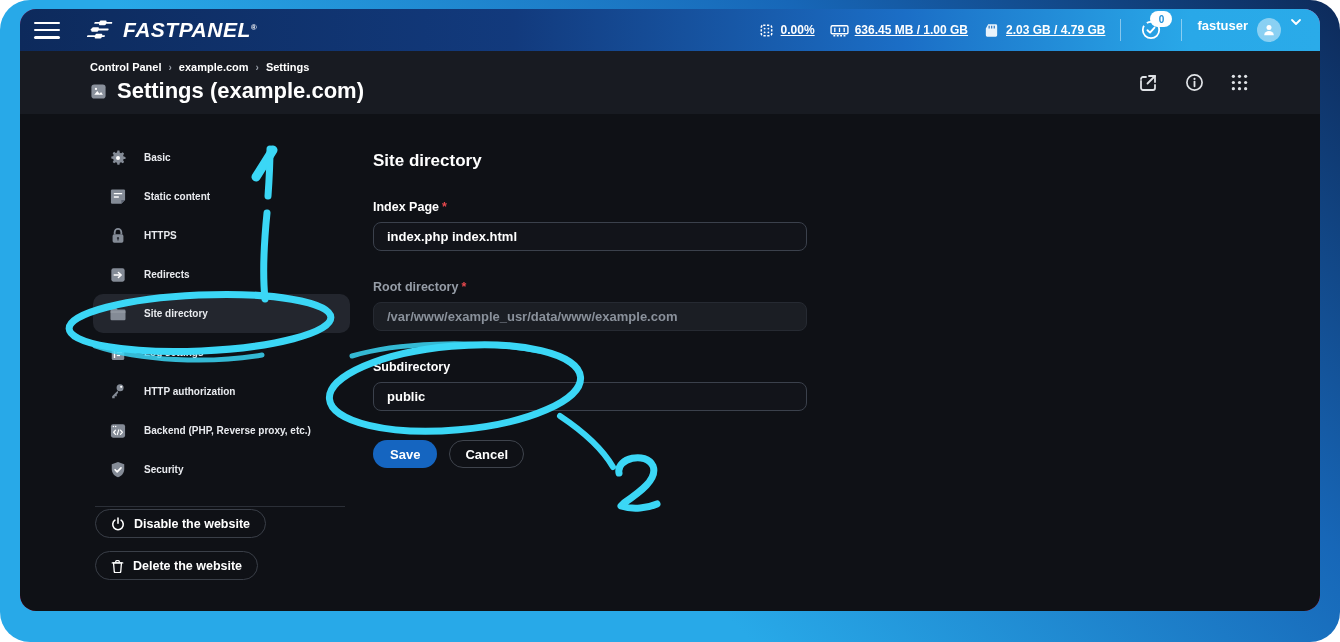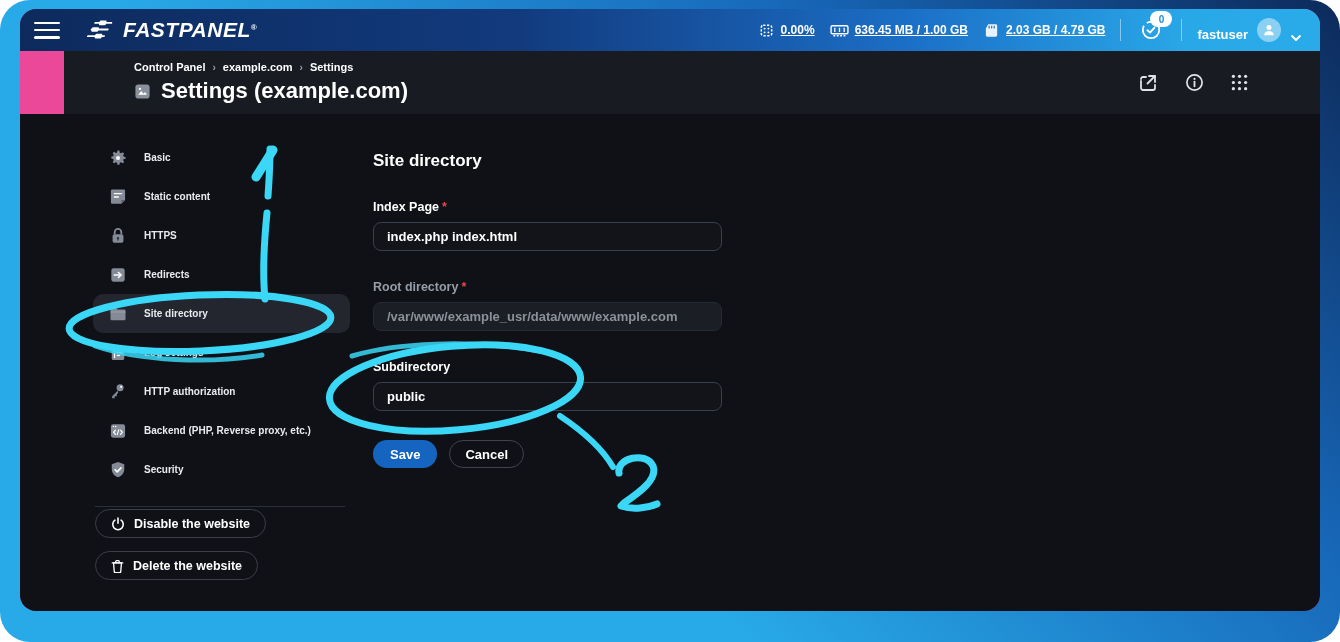--- a/index.html
+++ b/index.html
@@ -18,26 +18,26 @@
   .logo{display:flex;align-items:flex-start;gap:8px;margin-left:27px;color:#fff;}
   .logo-text{font-size:21px;font-weight:800;font-style:italic;letter-spacing:.5px;line-height:20px;}
   .logo-reg{font-size:8px;font-weight:700;vertical-align:top;position:relative;top:-2px;}
   .top-right{margin-left:auto;display:flex;align-items:center;color:#fff;}
   .stat{display:flex;align-items:center;gap:6px;font-size:12px;font-weight:700;margin-left:15px;text-decoration:underline;}
   .stat:first-child{margin-left:0;}
   .tb-div{width:1px;height:22px;background:rgba(255,255,255,.45);margin:0 15px;}
   .bell-wrap{position:relative;width:30px;height:30px;display:flex;align-items:center;justify-content:center;cursor:pointer;}
   .badge{position:absolute;top:-4px;right:-6px;min-width:16px;height:16px;border-radius:9px;background:#fff;
          color:#1d8ed8;font-size:10px;font-weight:800;display:flex;align-items:center;justify-content:center;padding:0 3px;}
-  .user{display:flex;align-items:flex-end;gap:9px;font-size:13px;font-weight:700;cursor:pointer;}
+  .user{display:flex;align-items:flex-start;gap:9px;font-size:13px;font-weight:700;cursor:pointer;}
   .avatar{width:24px;height:24px;border-radius:50%;background:rgba(255,255,255,.45);
           display:flex;align-items:center;justify-content:center;}
 
   
-  .header{height:63px;background:#181b22;position:relative;padding:10px 0 0 70px;box-sizing:border-box;margin-left:44px;}
+  .header{height:63px;background:#181b22;position:relative;padding:10px 0 0 70px;box-sizing:border-box;}
   .crumbs{display:flex;align-items:center;font-size:11px;font-weight:700;color:#fff;}
   .crumb{cursor:pointer;}
   .crumb-sep{color:#9aa0aa;margin:0 7px;font-size:10px;}
   .title-row{display:flex;align-items:center;gap:10px;margin-top:5px;}
   .page-title{font-size:22px;font-weight:700;color:#fff;}
   .header-icons{position:absolute;right:72px;top:50%;transform:translateY(-50%);display:flex;gap:27px;align-items:center;}
   .header-icons svg{cursor:pointer;display:block;}
 
   
   .content{position:relative;height:497px;background:#0f1116;display:flex;}
@@ -52,21 +52,21 @@
             font-family:inherit;}
   .side-btn.b1{margin:2px 0 0 2px;}
   .side-btn.b2{margin:13px 0 0 2px;}
 
   .main{margin-left:23px;padding-top:37px;width:440px;}
   .form-heading{font-size:17px;font-weight:700;color:#fff;margin:0 0 29px;}
   .field{margin-bottom:29px;}
   .field-label{font-size:12.5px;font-weight:700;color:#fff;margin-bottom:8px;}
   .field.disabled .field-label{color:#969da7;}
   .req{color:#e5484d;margin-left:3px;}
-  input.text{width:349px;height:29px;box-sizing:border-box;background:#12141a;border:1px solid #3b414c;
+  input.text{width:434px;height:29px;box-sizing:border-box;background:#12141a;border:1px solid #3b414c;
              border-radius:8px;color:#fff;font-size:13px;font-weight:600;padding:0 13px;font-family:inherit;outline:none;}
   input.text:disabled{background:#1b1e24;border-color:#262a32;color:#8a919b;}
   .btn-row{display:flex;gap:12px;margin-top:26px;}
   .btn-save{height:28px;padding:0 17px;background:#1565c0;color:#fff;border:none;border-radius:14px;
             font-weight:700;font-size:13px;cursor:pointer;font-family:inherit;}
   .btn-cancel{height:28px;padding:0 15px;background:transparent;color:#fff;border:1px solid #3f444d;border-radius:14px;
             font-weight:700;font-size:13px;cursor:pointer;font-family:inherit;}
 
   .annotations{position:absolute;inset:0;pointer-events:none;z-index:50;}
 </style>

